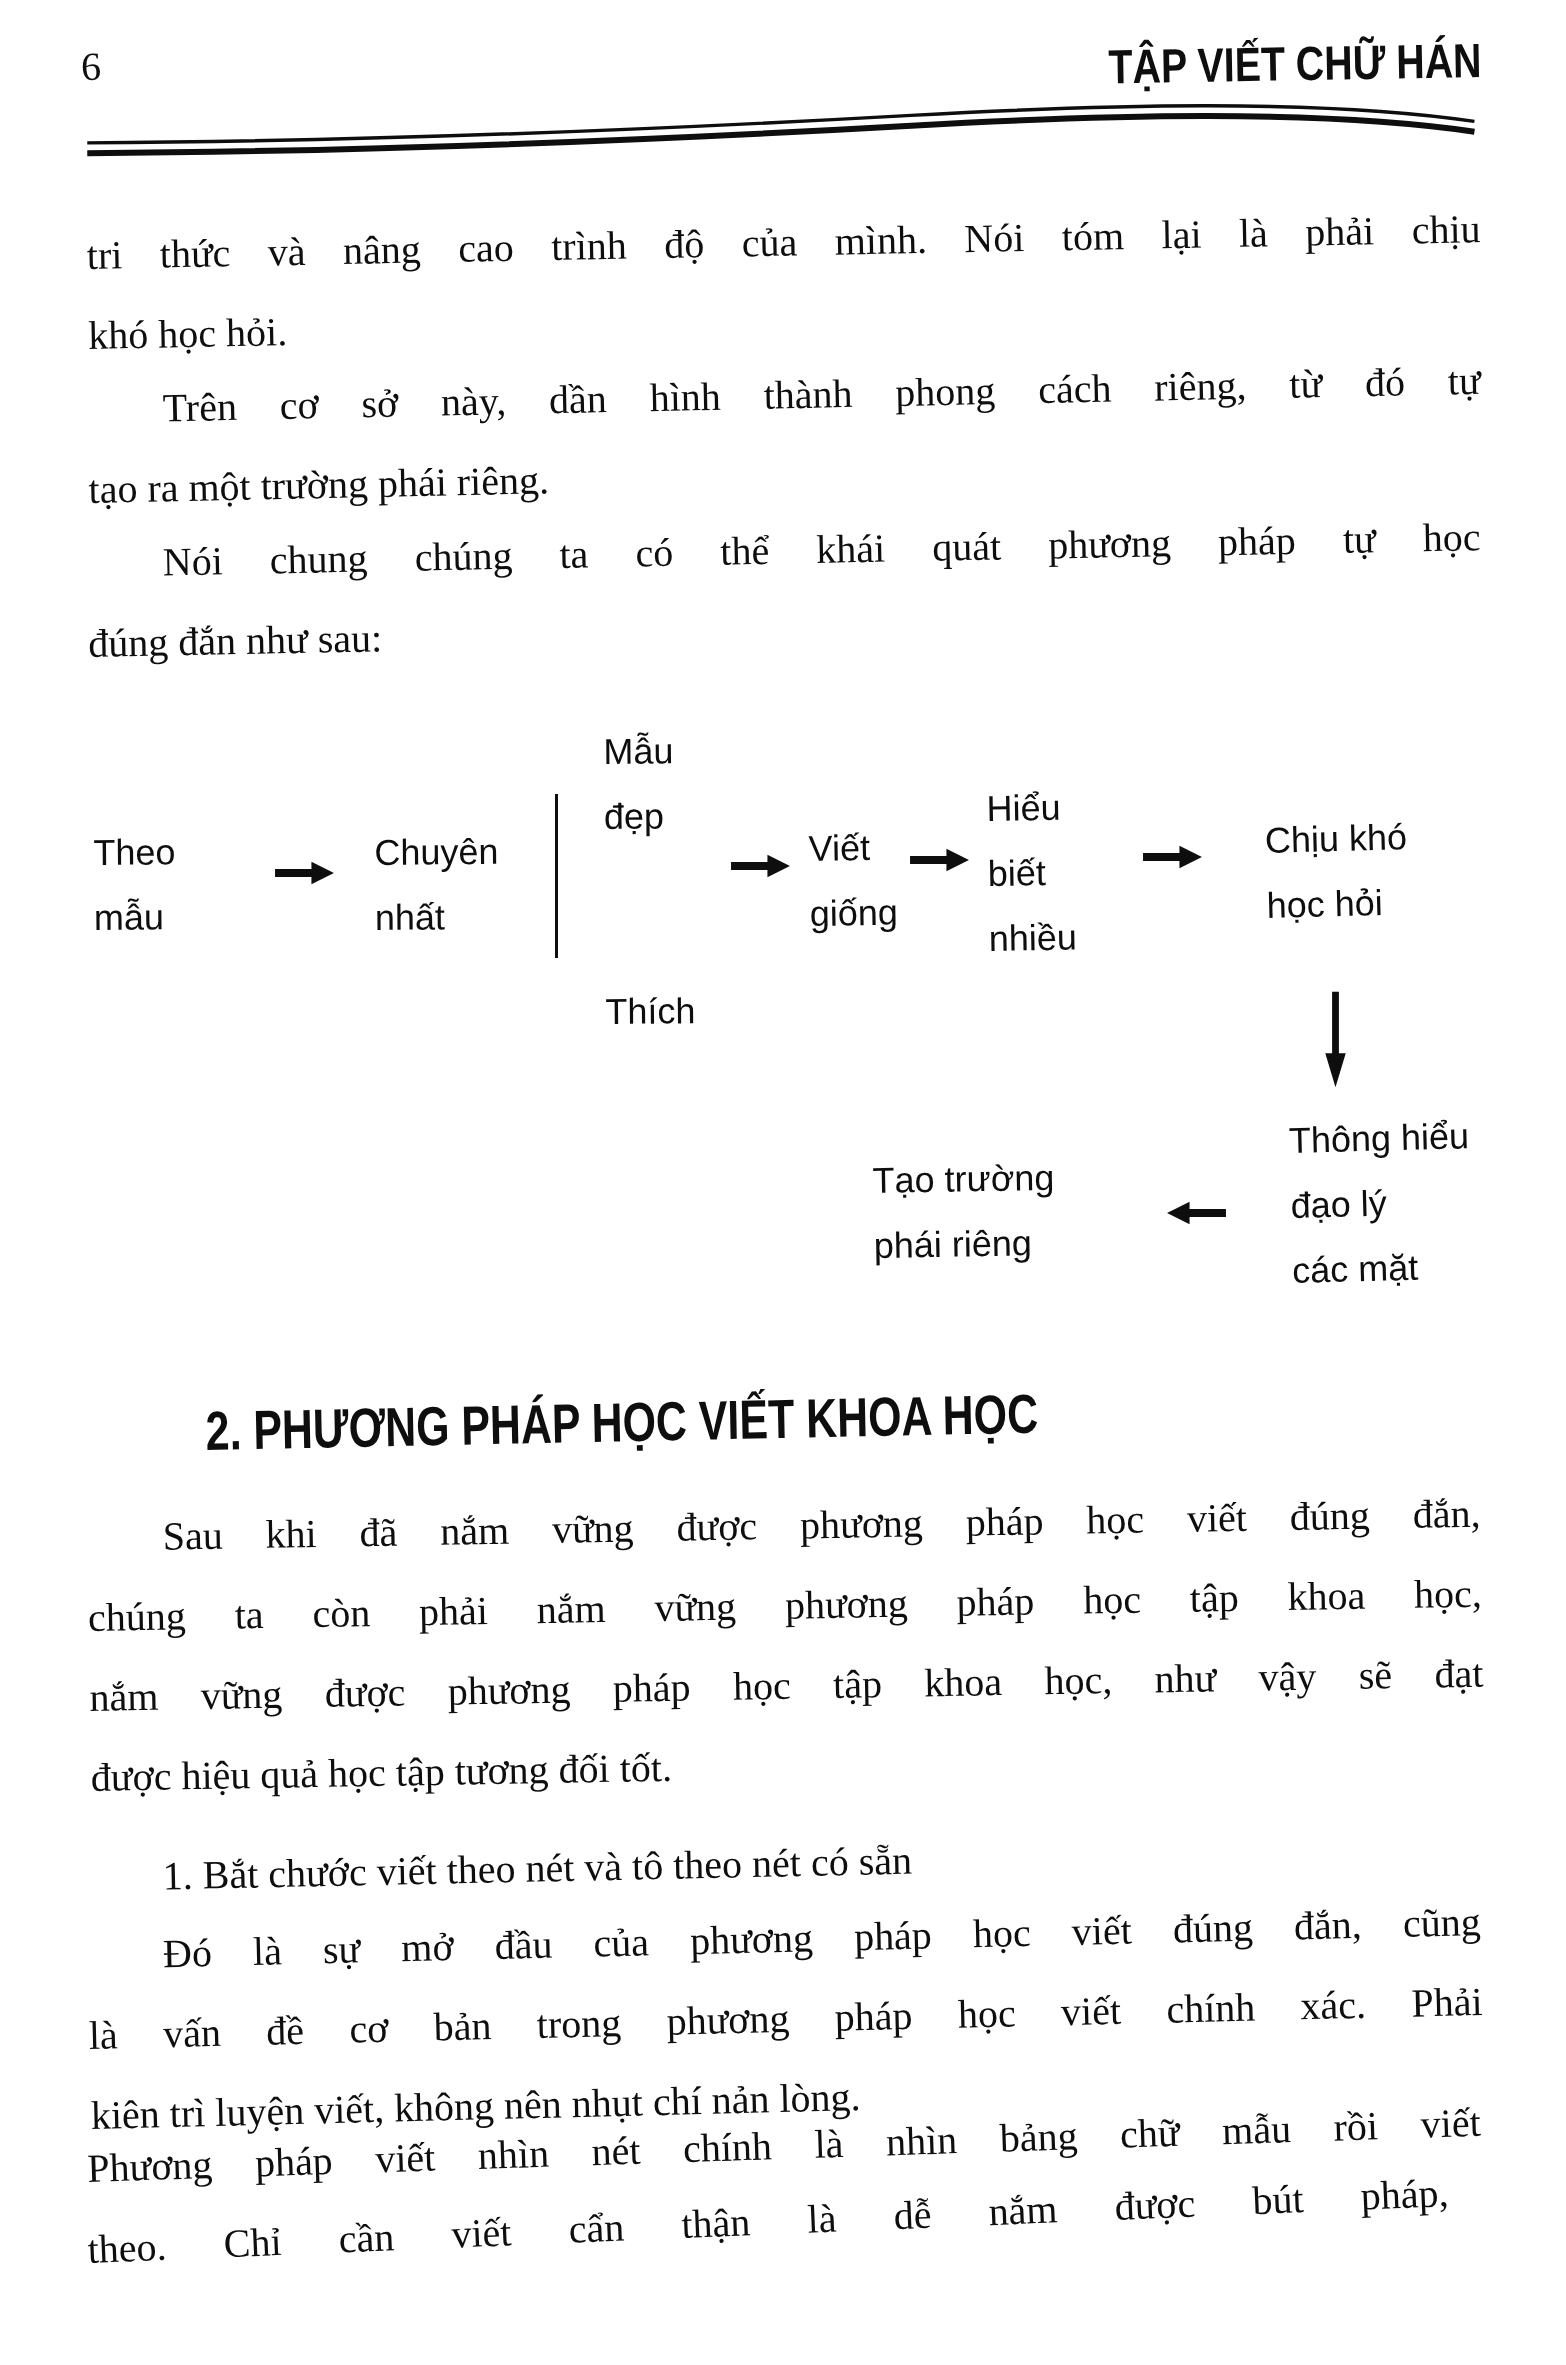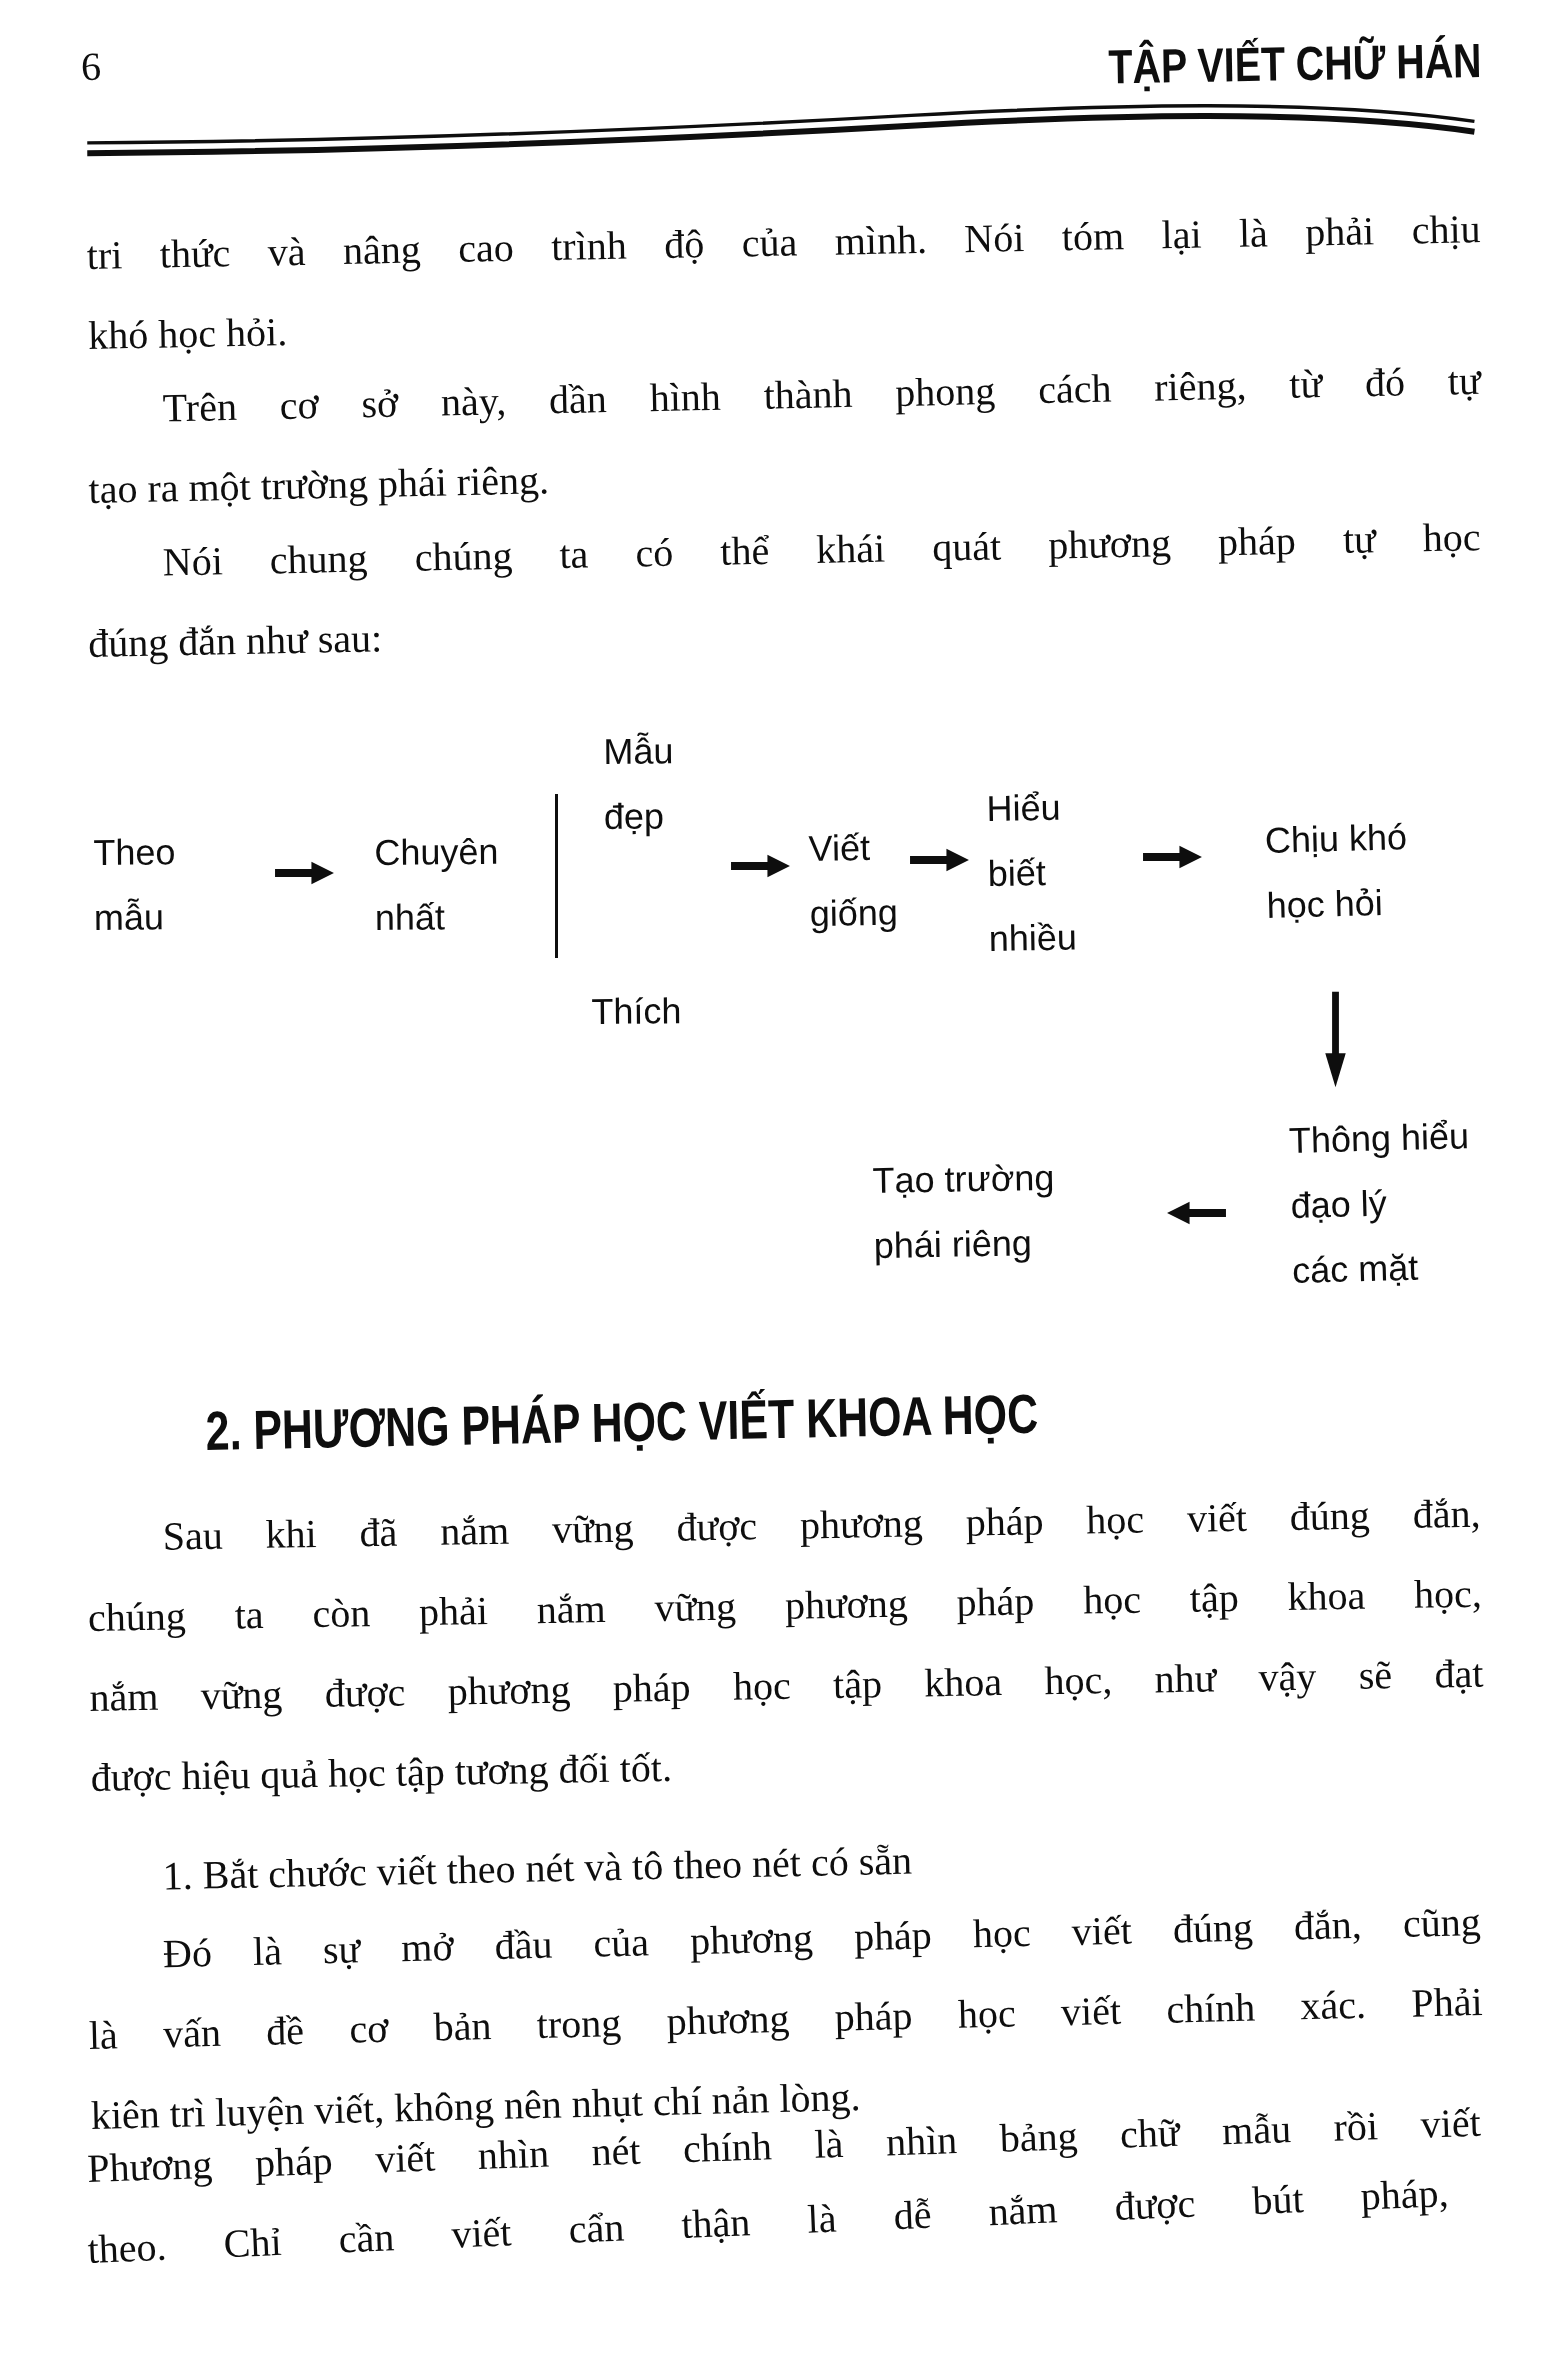--- a/index.html
+++ b/index.html
@@ -111,21 +111,21 @@
       <div>nhất</div>
     </div>
 
     <div class="divline" style="left:555px;top:794px;"></div>
 
     <div class="dnode t05" style="left:603px;top:719px;">
       <div>Mẫu</div>
       <div>đẹp</div>
     </div>
 
-    <div class="dnode t05" style="left:591px;top:979px;">
+    <div class="dnode t05" style="left:605px;top:979px;">
       <div>Thích</div>
     </div>
 
     <svg class="arrow" style="left:731px;top:853px;" width="59" height="26" viewBox="0 0 68 30">
       <path d="M0,15 H44" stroke="#0e0e0e" stroke-width="9" fill="none"></path>
       <path d="M42,2 L68,15 L42,28 Z" fill="#0e0e0e"></path>
     </svg>
 
     <div class="dnode t10" style="left:808px;top:816px;">
       <div>Viết</div>

